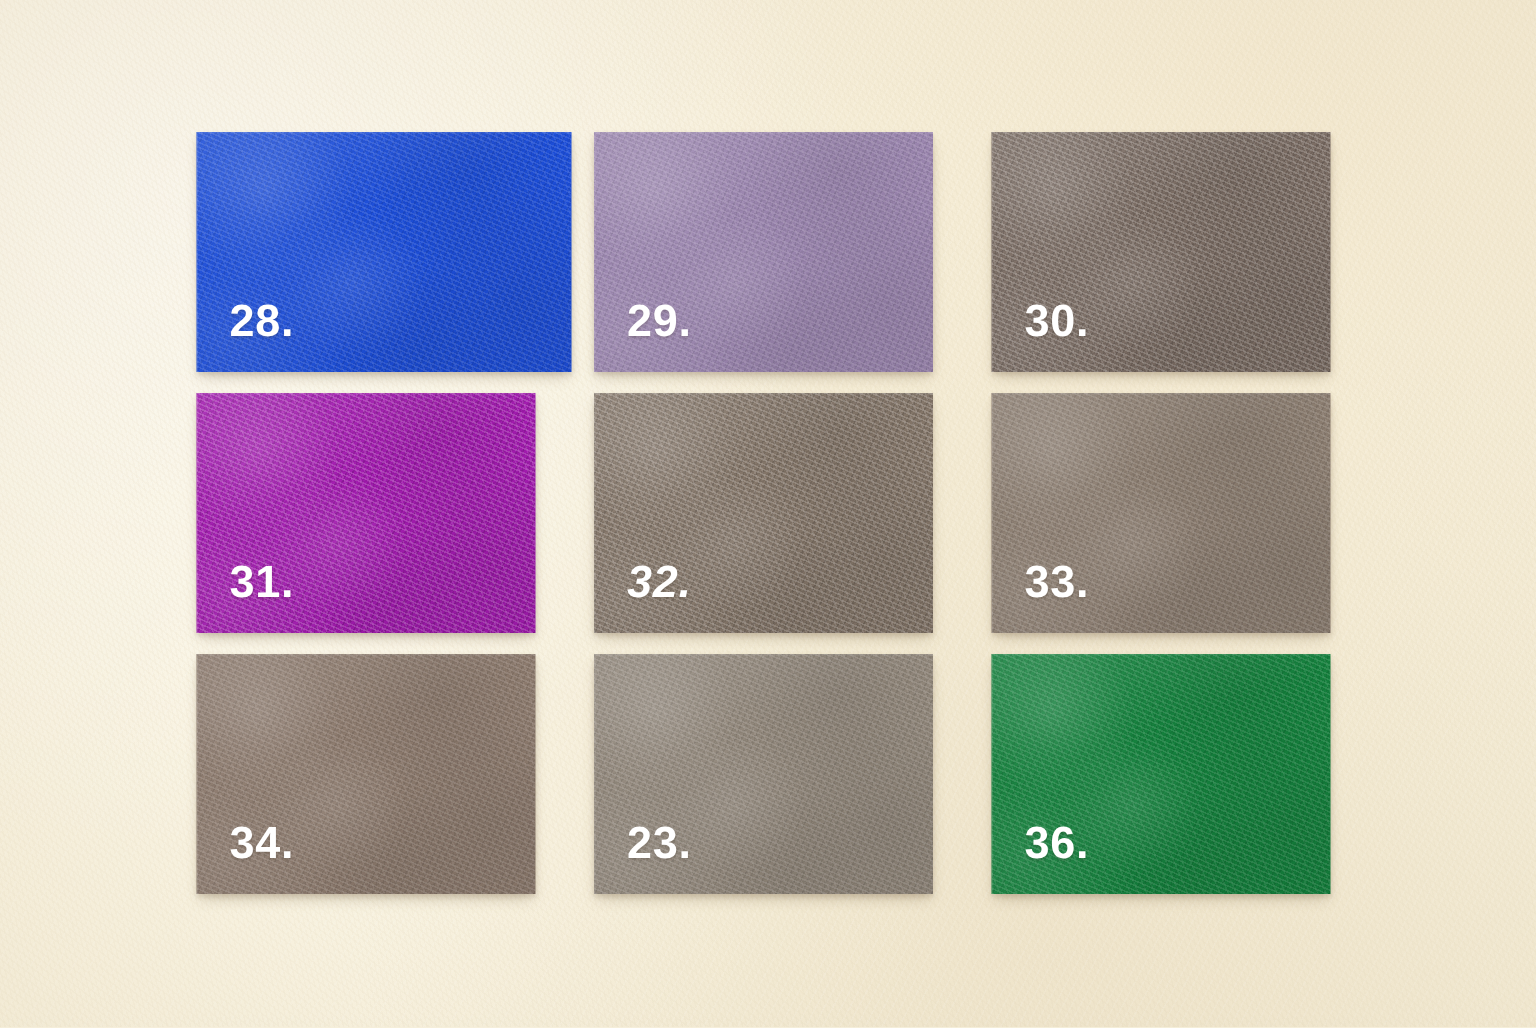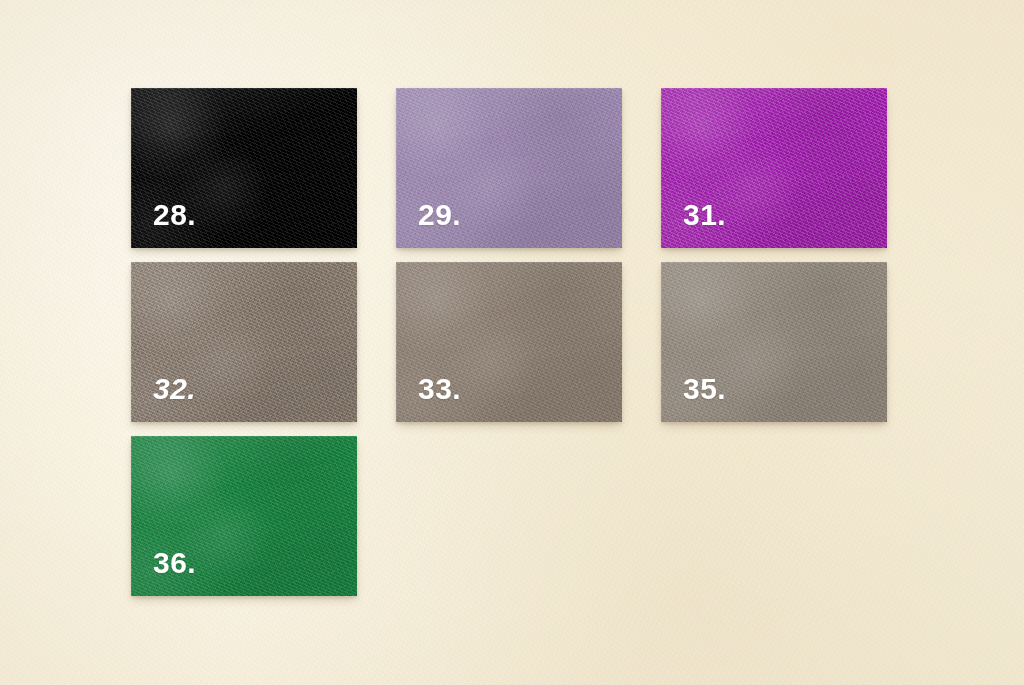--- a/index.html
+++ b/index.html
@@ -123,55 +123,67 @@
 </head>
 <body>
 
 <div id="swatch-page">
 
   <div class="paper-grain g1"></div>
   <div class="paper-grain g2"></div>
   <div class="paper-grain g3"></div>
 
   <div id="swatch-grid">
-      <div class="swatch-card" style="background-color: #000000;">
+      <div class="swatch-card" style="background-color: #1d4ed8; padding-left: 24px;">
         <div class="swatch-texture tex-fiber"></div>
         <div class="swatch-texture tex-mottle"></div>
         <div class="swatch-texture tex-vignette"></div>
         <div class="swatch-label">28.</div>
       </div>
       <div class="swatch-card" style="background-color: rgb(154, 133, 174); text-align: right;">
         <div class="swatch-texture tex-fiber"></div>
         <div class="swatch-texture tex-mottle"></div>
         <div class="swatch-texture tex-vignette"></div>
         <div class="swatch-label">29.</div>
+      </div>
+      <div class="swatch-card" style="background-color: rgb(123, 109, 100);">
+        <div class="swatch-texture tex-fiber" style="opacity: 0.34;"></div>
+        <div class="swatch-texture tex-mottle"></div>
+        <div class="swatch-texture tex-vignette"></div>
+        <div class="swatch-label">30.</div>
       </div>
       <div class="swatch-card" style="background-color: #a21caf;">
         <div class="swatch-texture tex-fiber" style="opacity: 0.34;"></div>
         <div class="swatch-texture tex-mottle"></div>
         <div class="swatch-texture tex-vignette"></div>
         <div class="swatch-label">31.</div>
       </div>
       <div class="swatch-card" style="background-color: rgb(132, 118, 105); font-style: italic;">
         <div class="swatch-texture tex-fiber" style="opacity: 0.34;"></div>
         <div class="swatch-texture tex-mottle"></div>
         <div class="swatch-texture tex-vignette"></div>
         <div class="swatch-label">32.</div>
       </div>
       <div class="swatch-card" style="background-color: rgb(139, 125, 112);">
         <div class="swatch-texture tex-fiber"></div>
         <div class="swatch-texture tex-mottle"></div>
         <div class="swatch-texture tex-vignette"></div>
         <div class="swatch-label">33.</div>
       </div>
+      <div class="swatch-card" style="background-color: rgb(140, 122, 109);">
+        <div class="swatch-texture tex-fiber"></div>
+        <div class="swatch-texture tex-mottle"></div>
+        <div class="swatch-texture tex-vignette"></div>
+        <div class="swatch-label">34.</div>
+      </div>
       <div class="swatch-card" style="background-color: rgb(144, 134, 122);">
         <div class="swatch-texture tex-fiber"></div>
         <div class="swatch-texture tex-mottle"></div>
         <div class="swatch-texture tex-vignette"></div>
-        <div class="swatch-label">35.</div>
+        <div class="swatch-label">23.</div>
       </div>
       <div class="swatch-card" style="background-color: #15803d;">
         <div class="swatch-texture tex-fiber"></div>
         <div class="swatch-texture tex-mottle"></div>
         <div class="swatch-texture tex-vignette"></div>
         <div class="swatch-label">36.</div>
       </div>
     </div>
 
 </div>

